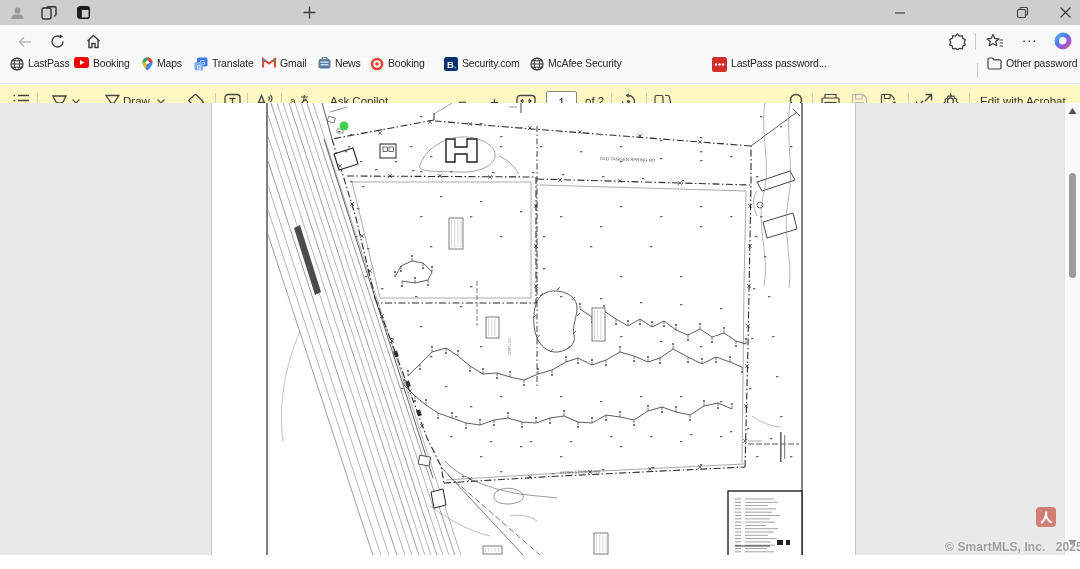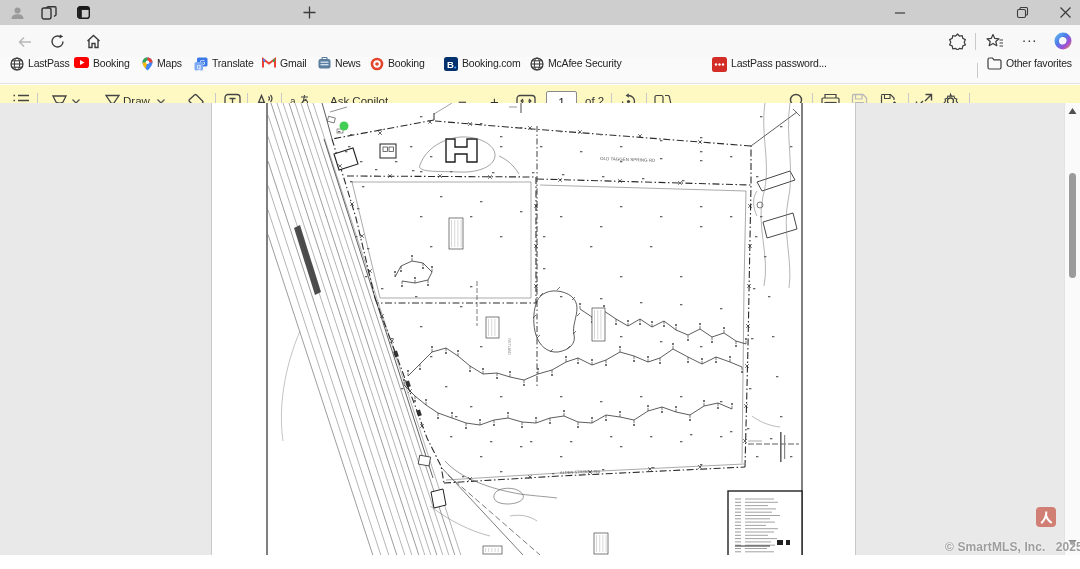--- a/index.html
+++ b/index.html
@@ -143,21 +143,21 @@
         <circle cx="7" cy="7" r="1.8" fill="#e4442c"></circle>
       </svg>
       <span>Booking</span>
     </div>
     <div class="fav" style="left:444px">
       <svg width="14" height="14" viewBox="0 0 14 14">
         <rect width="14" height="14" rx="2.5" fill="#03316d"></rect>
         <text x="6.4" y="10.6" font-size="9.5" font-weight="bold" fill="#fff" text-anchor="middle" font-family="Liberation Sans">B</text>
         <circle cx="11.2" cy="10.6" r="1" fill="#4da6ff"></circle>
       </svg>
-      <span>Booking.com</span>
+      <span>Security.com</span>
     </div>
     <div class="fav" style="left:712px">
       <svg width="15" height="15" viewBox="0 0 15 15">
         <rect width="15" height="15" rx="2.5" fill="#d32d27"></rect>
         <circle cx="4" cy="7.5" r="1.2" fill="#fff"></circle>
         <circle cx="7.5" cy="7.5" r="1.2" fill="#fff"></circle>
         <circle cx="11" cy="7.5" r="1.2" fill="#fff"></circle>
       </svg>
       <span>LastPass password...</span>
     </div>
@@ -167,21 +167,21 @@
         <ellipse cx="7" cy="7" rx="2.7" ry="6" fill="none" stroke="#333" stroke-width="1"></ellipse>
         <path d="M1,7 H13 M1.8,3.8 H12.2 M1.8,10.2 H12.2" stroke="#333" stroke-width="1"></path>
       </svg>
       <span>McAfee Security</span>
     </div>
  <div class="sep" style="left:977px;top:6px;height:15px"></div>
  <div class="fav" style="left:987px">
       <svg width="15" height="13" viewBox="0 0 15 13">
         <path d="M1,2.5 Q1,1 2.5,1 L5.5,1 L7,2.8 L12.7,2.8 Q14,2.8 14,4 L14,10.6 Q14,12 12.7,12 L2.5,12 Q1,12 1,10.6 Z" fill="none" stroke="#3c3c3c" stroke-width="1.2"></path>
       </svg>
-      <span>Other favorites</span>
+      <span>Other password</span>
     </div>
 </div>
 
 <div id="pdfbar">
  <svg class="ticon" style="left:13px" width="17" height="32" viewBox="0 0 17 15">
       <path d="M0.5,2 H2 M0.5,7 H2 M0.5,12 H2 M5,2 H16 M5,7 H16 M5,12 H16" stroke="#444" stroke-width="1.5"></path>
     </svg>
  <div class="sep" style="left:37px"></div>
  <svg class="ticon" style="left:51px" width="17" height="32" viewBox="0 0 17 16">
       <path d="M2,3 L15,3 L12,9 Q8.5,11.5 5,9 Z" fill="none" stroke="#444" stroke-width="1.3"></path>
@@ -258,20 +258,21 @@
     </svg>
  <div class="sep" style="left:908px"></div>
  <svg class="ticon" style="left:915px" width="18" height="32" viewBox="0 0 18 16">
       <path d="M10.5,1.5 H16.5 V7.5 M16.5,1.5 L10,8 M7.5,14.5 H1.5 V8.5 M1.5,14.5 L8,8" fill="none" stroke="#444" stroke-width="1.4"></path>
     </svg>
  <svg class="ticon" style="left:941px" width="19" height="32" viewBox="0 0 19 16">
       <circle cx="9.5" cy="8" r="3" fill="none" stroke="#444" stroke-width="1.3"></circle>
       <path d="M9.5,1.2 L10.6,3.3 L13,3 L13.6,5.3 L15.8,6 L15.2,8 L16.6,9.8 L14.9,11.4 L15.3,13.7 L13,14.1 L12,16.2 L9.9,15.3 L7.8,16.2 L6.8,14.1 L4.5,13.7 L4.9,11.4 L3.2,9.8 L4.6,8 L4,6 L6.2,5.3 L6.8,3 L9.2,3.3 Z" fill="none" stroke="#444" stroke-width="1.1"></path>
     </svg>
  <div class="sep" style="left:969px"></div>
+ <div class="ttext" style="left:980px">Edit with Acrobat</div>
 </div>
 
 <div id="content">
  <div id="pagewhite"></div>
  <svg class="abs" style="left:0;top:0" width="1080" height="452" viewBox="0 0 1080 452">
   <g transform="translate(0,-117)">
    <line x1="267" y1="117" x2="267" y2="569" stroke="#2b2b2b" stroke-width="1.2"></line>
    <line x1="802" y1="117" x2="802" y2="569" stroke="#2b2b2b" stroke-width="1.2"></line>
    <line x1="268.0" y1="248.5" x2="372.8" y2="569.0" stroke="#5a5a5a" stroke-width="0.6"></line>
         <line x1="268.0" y1="224.0" x2="380.8" y2="569.0" stroke="#5a5a5a" stroke-width="0.45"></line>

